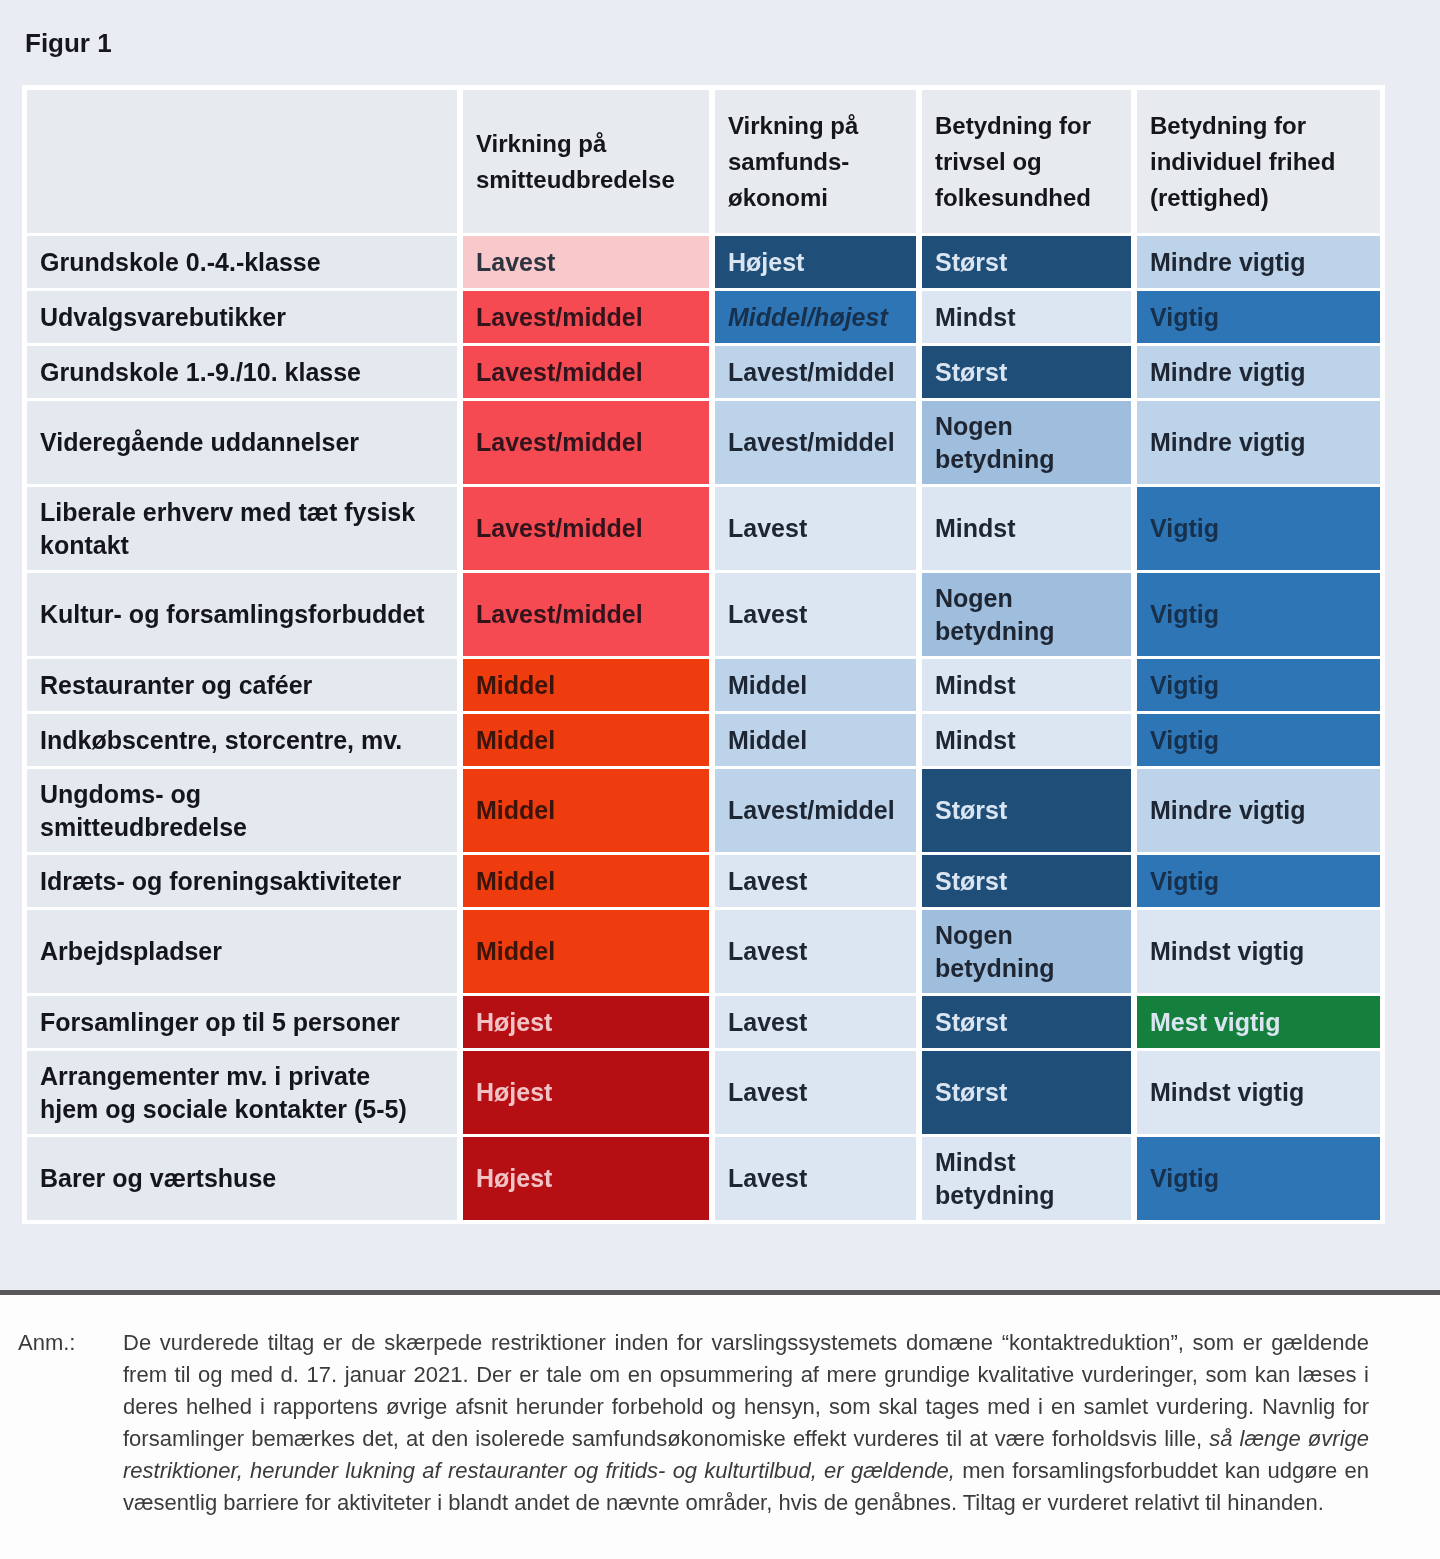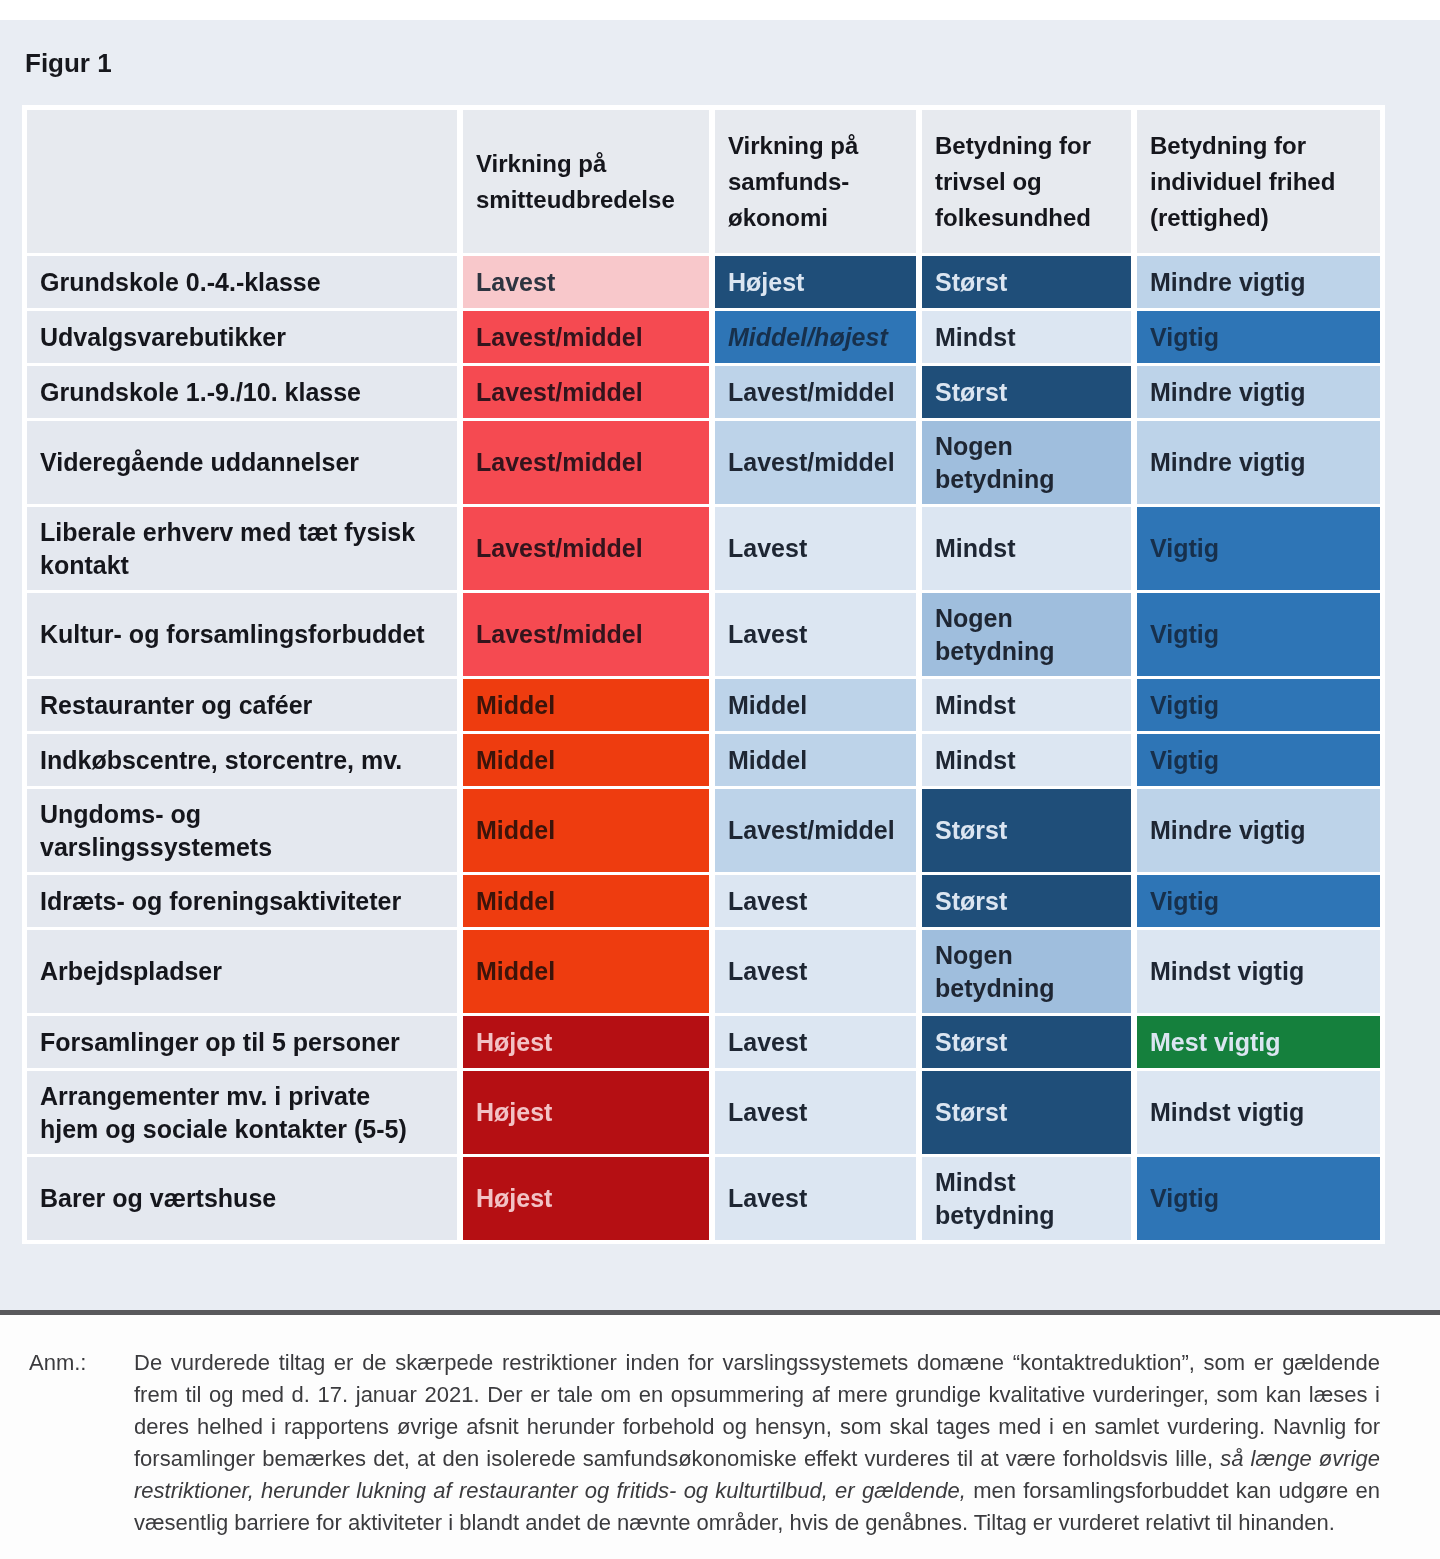--- a/index.html
+++ b/index.html
@@ -16,21 +16,20 @@
     flex-direction: column;
   }
 
   
   .figure-area {
     background: #e9edf3;
     height: 1290px;
     box-sizing: border-box;
     padding: 16px 0 0 0;
     flex: 0 0 auto;
-    margin-top: 20px;
   }
   .title-block {
     margin: 10px 0 24px 25px;
     color: #17181d;
     font-size: 26px;
     font-weight: 700;
     line-height: 1.35;
   }
 
   
@@ -71,21 +70,21 @@
   .divider {
     height: 5px;
     background: #59595c;
     flex: 0 0 auto;
   }
   .footnote {
     background: #fdfdfd;
     flex: 1 1 auto;
     display: flex;
     align-items: flex-start;
-    padding: 32px 0 0 29px;
+    padding: 32px 0 0 18px;
     color: #3b3b3e;
     font-size: 22px;
     line-height: 32px;
   }
   .footnote-label {
     flex: 0 0 105px;
   }
   .footnote-text {
     margin: 0;
     width: 1246px;
@@ -155,21 +154,21 @@
         <div class="cell value" style="background: rgb(238, 60, 15); color: rgb(60, 20, 10);">Middel</div>
         <div class="cell value" style="background: rgb(189, 211, 233); color: rgb(30, 38, 51);">Middel</div>
         <div class="cell value" style="background: rgb(220, 230, 242); color: rgb(30, 38, 51);">Mindst</div>
         <div class="cell value" style="background: rgb(46, 117, 182); color: rgb(23, 48, 76);">Vigtig</div>
         <div class="cell rowlabel">Indkøbscentre, storcentre, mv.</div>
         <div class="cell value" style="background: rgb(238, 60, 15); color: rgb(60, 20, 10);">Middel</div>
         <div class="cell value" style="background: rgb(189, 211, 233); color: rgb(30, 38, 51);">Middel</div>
         <div class="cell value" style="background: rgb(220, 230, 242); color: rgb(30, 38, 51);">Mindst</div>
         <div class="cell value" style="background: rgb(46, 117, 182); color: rgb(23, 48, 76);">Vigtig</div>
         <div class="cell rowlabel">Ungdoms- og
-varslingssystemets</div>
+smitteudbredelse</div>
         <div class="cell value" style="background: rgb(238, 60, 15); color: rgb(60, 20, 10);">Middel</div>
         <div class="cell value" style="background: rgb(189, 211, 233); color: rgb(30, 38, 51);">Lavest/middel</div>
         <div class="cell value" style="background: rgb(31, 78, 121); color: rgb(219, 229, 241);">Størst</div>
         <div class="cell value" style="background: rgb(189, 211, 233); color: rgb(30, 38, 51);">Mindre vigtig</div>
         <div class="cell rowlabel">Idræts- og foreningsaktiviteter</div>
         <div class="cell value" style="background: rgb(238, 60, 15); color: rgb(60, 20, 10);">Middel</div>
         <div class="cell value" style="background: rgb(220, 230, 242); color: rgb(30, 38, 51);">Lavest</div>
         <div class="cell value" style="background: rgb(31, 78, 121); color: rgb(219, 229, 241);">Størst</div>
         <div class="cell value" style="background: rgb(46, 117, 182); color: rgb(23, 48, 76);">Vigtig</div>
         <div class="cell rowlabel">Arbejdspladser</div>

